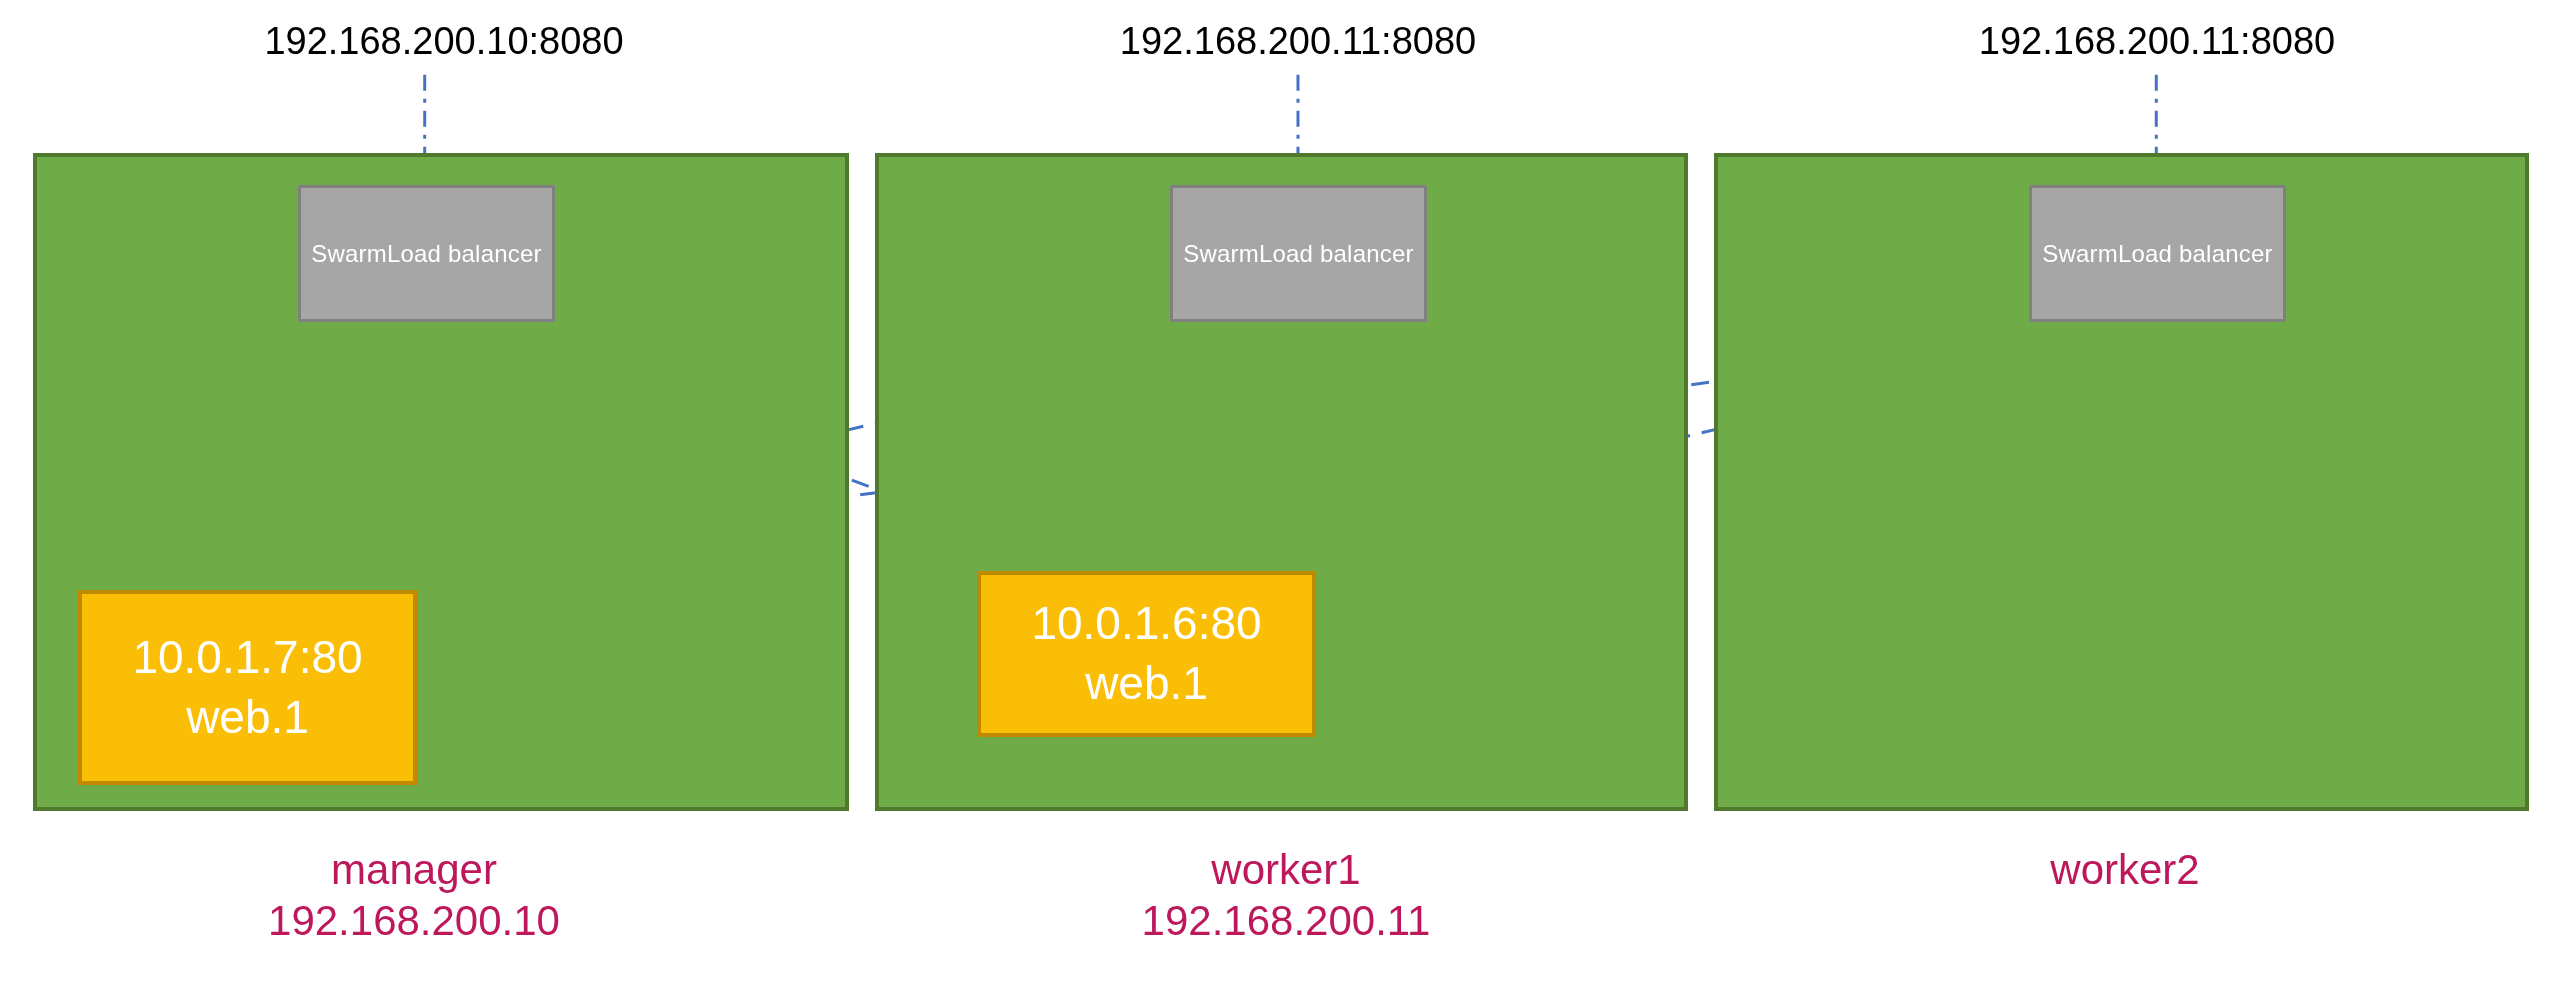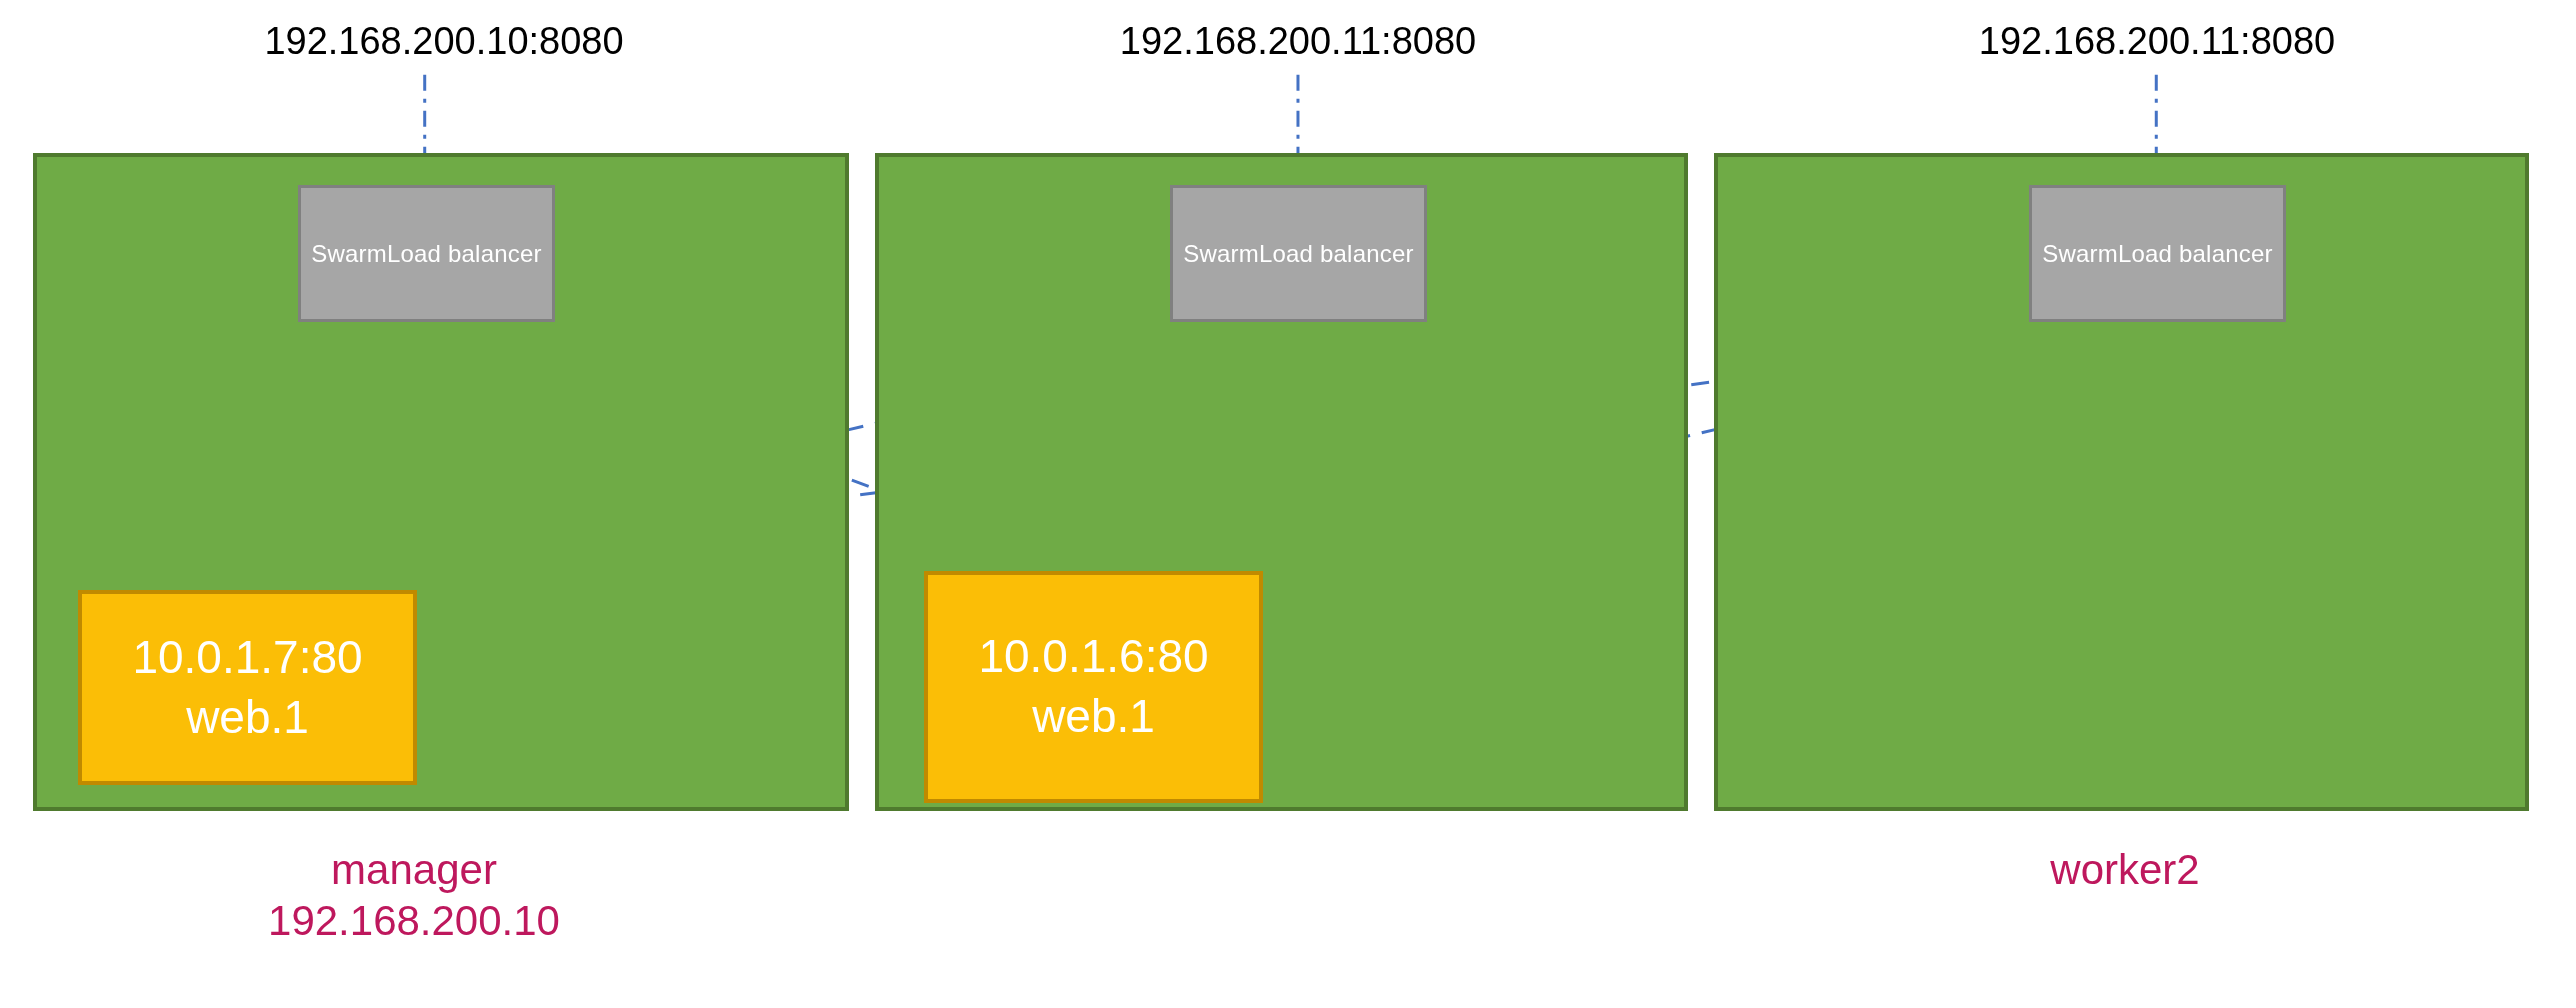--- a/index.html
+++ b/index.html
@@ -117,25 +117,29 @@
 
   <div class="endpoint-label" style="left:1298px;top:20px;">192.168.200.11:8080</div>
 
   <div class="node-panel" style="left:875px;top:153px;width:813px;height:658px;"></div>
 
   <div class="lb-box" style="left:1170px;top:185px;width:257px;height:137px;">
     <span class="lb-line">Swarm</span>
     <span class="lb-line">Load balancer</span>
   </div>
 
-  <div class="svc-box" style="left:924px;top:571px;width:339px;height:232px;">
+  <div class="svc-box" style="left:977px;top:571px;width:339px;height:166px;">
     <span class="svc-line">10.0.1.6:80</span>
     <span class="svc-line">web.1</span>
   </div>
 
+  <div class="node-caption" style="left:1286px;top:844px;">
+    <span class="cap-line">worker1</span>
+    <span class="cap-line">192.168.200.11</span>
+  </div>
 
   <div class="endpoint-label" style="left:2157px;top:20px;">192.168.200.11:8080</div>
 
   <div class="node-panel" style="left:1714px;top:153px;width:815px;height:658px;"></div>
 
   <div class="lb-box" style="left:2029px;top:185px;width:257px;height:137px;">
     <span class="lb-line">Swarm</span>
     <span class="lb-line">Load balancer</span>
   </div>
 

